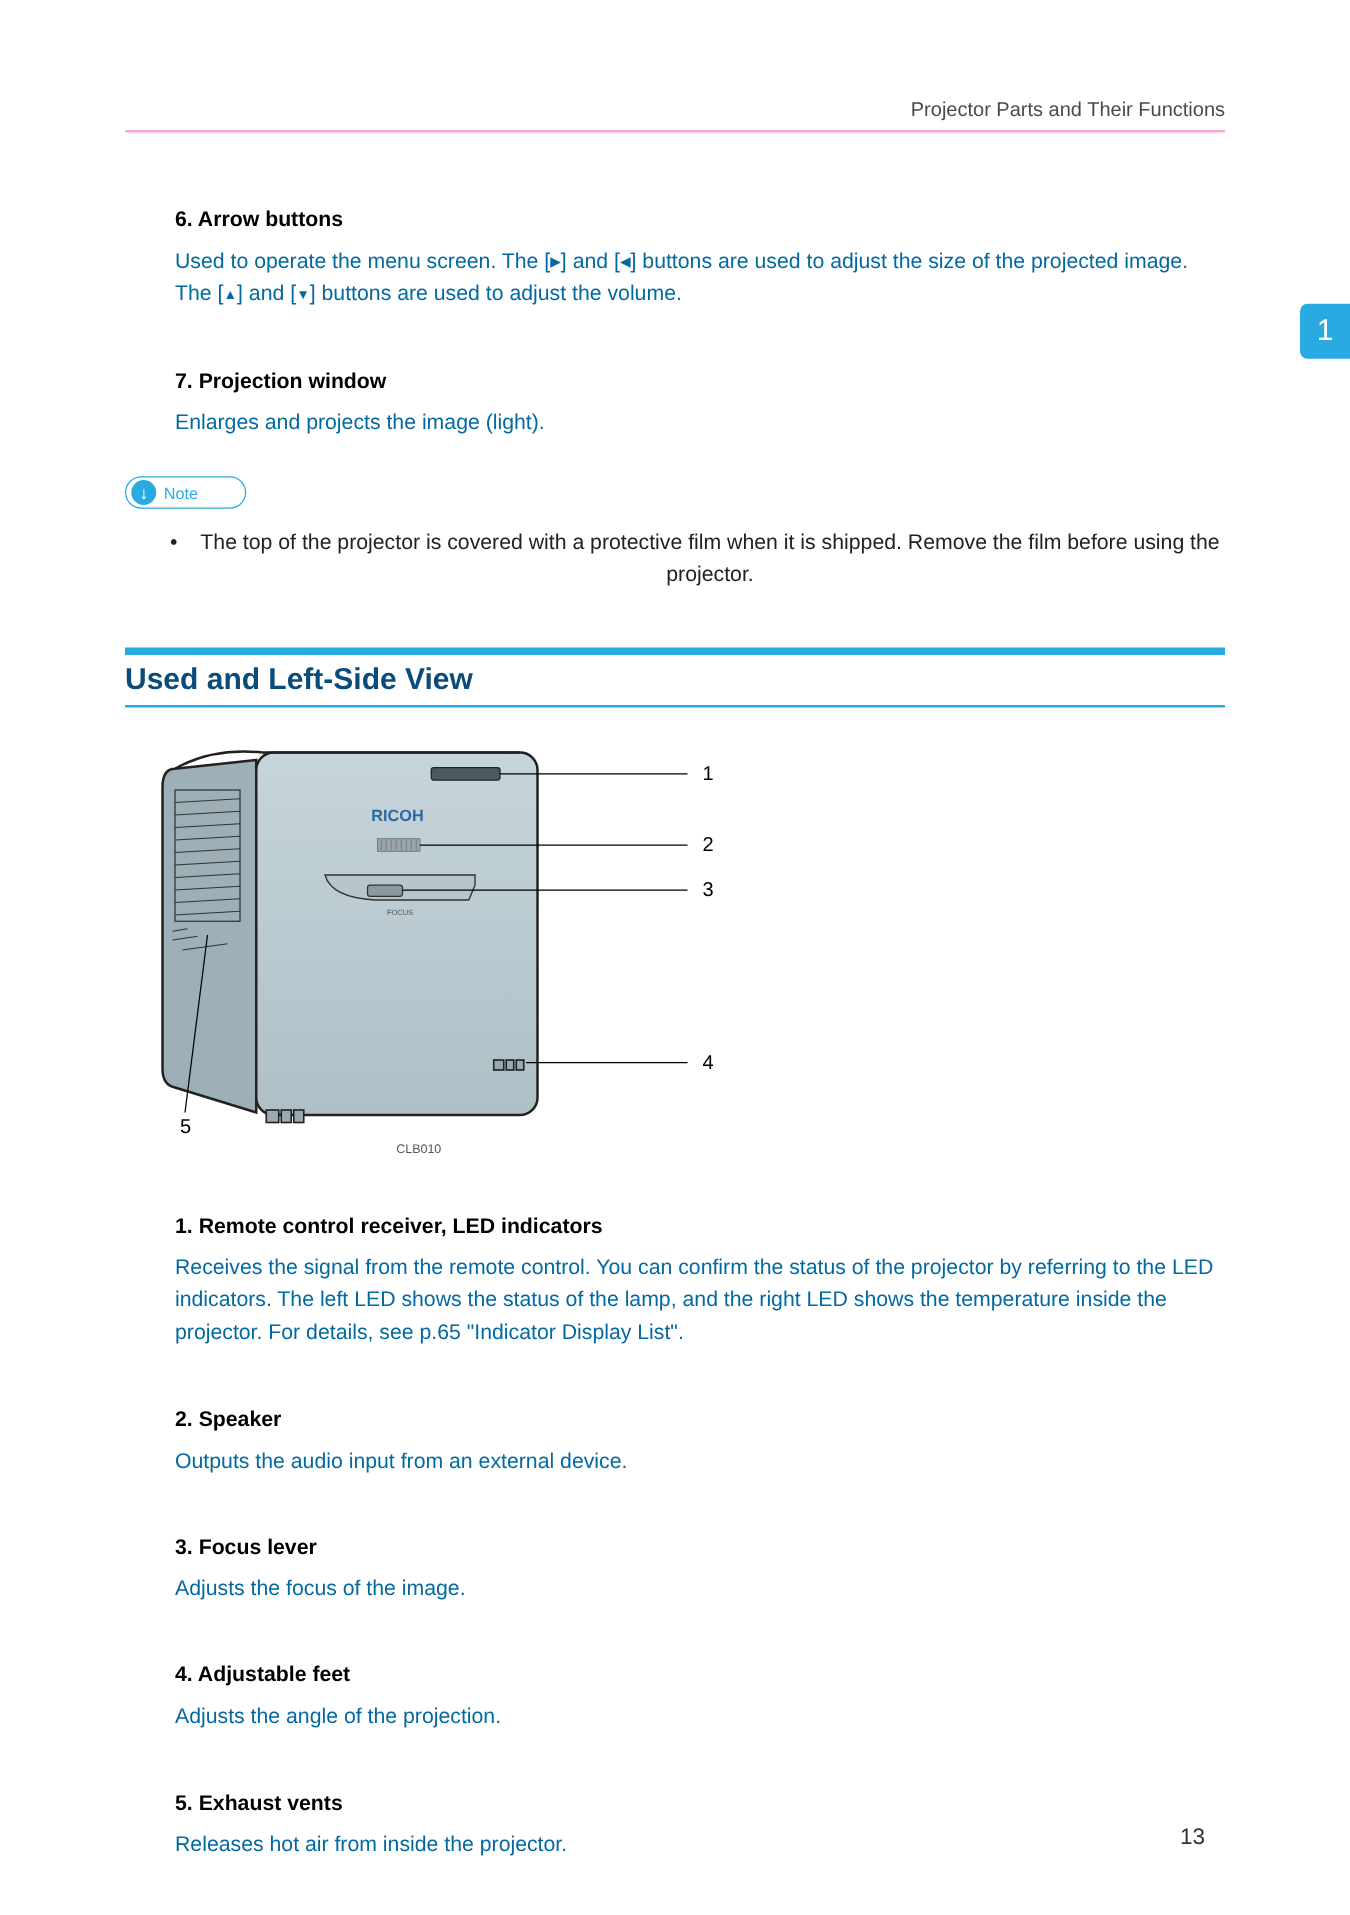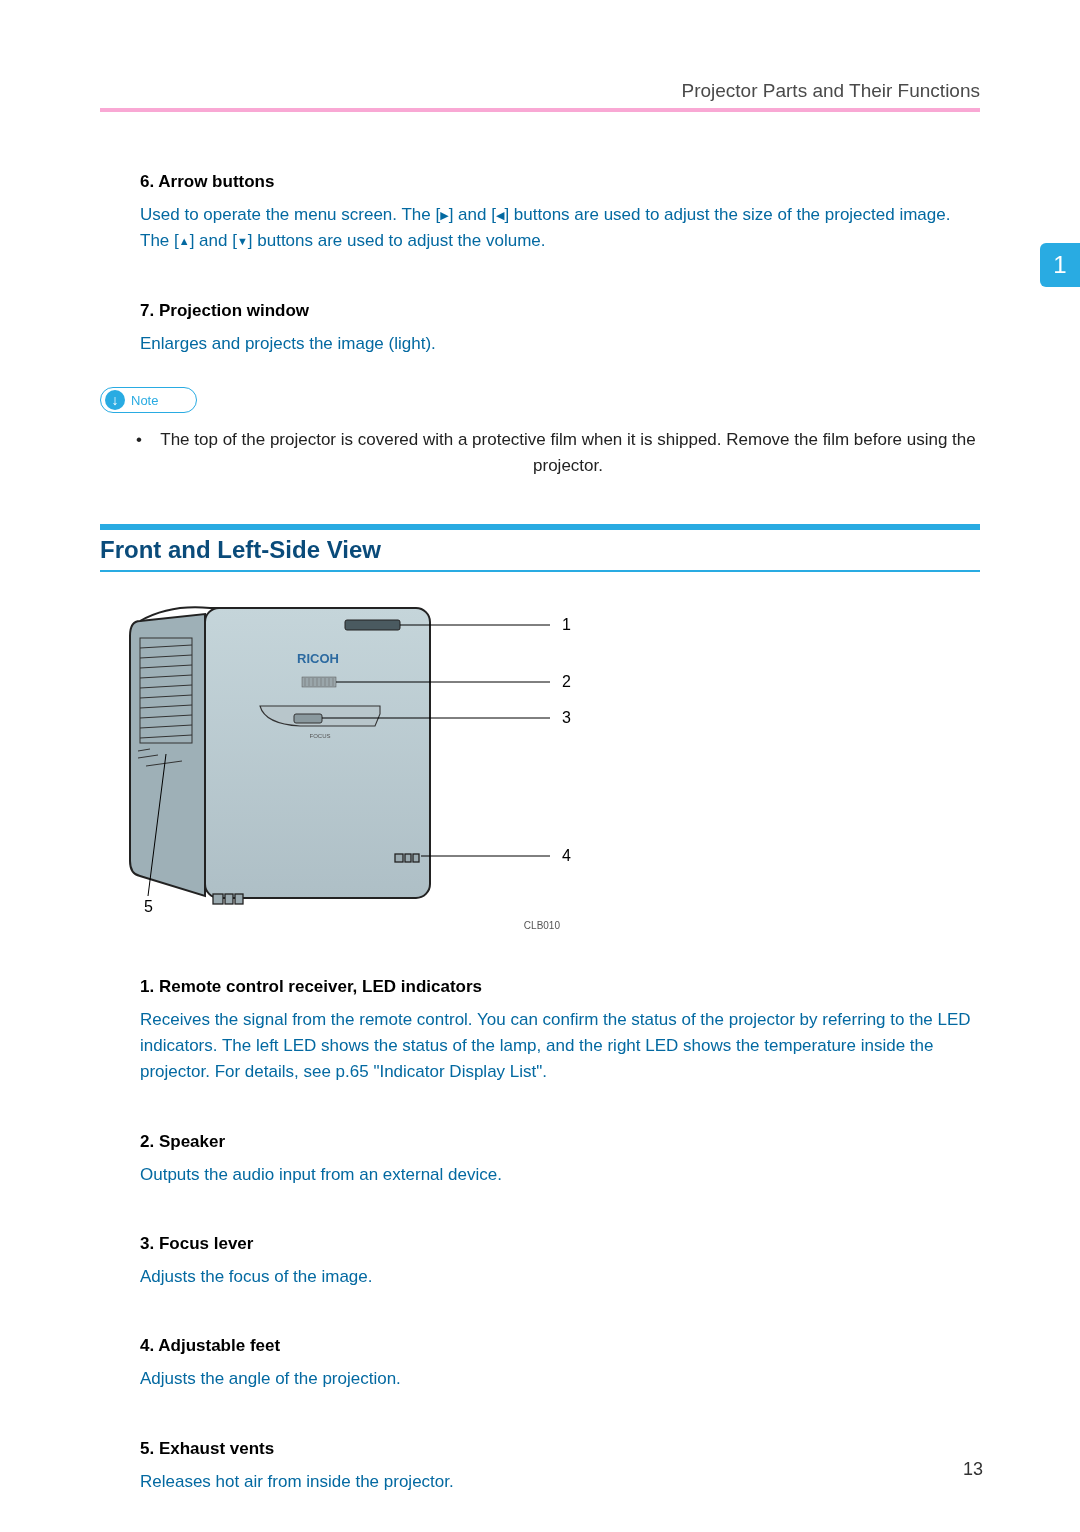--- a/index.html
+++ b/index.html
@@ -14,24 +14,24 @@
   }
   .page {
     position: absolute;
     left: 100px;
     right: 100px;
     top: 80px;
     bottom: 60px;
   }
   .header-line {
     text-align: right;
-    font-size: 19px;
+    font-size: 16px;
     color: #4a4a4a;
     padding-bottom: 6px;
-    border-bottom: 4px solid #f9a8d4;
+    border-bottom: 2px solid #f9a8d4;
   }
   .chapter-tab {
     position: absolute;
     top: 243px;
     right: 0;
     width: 40px;
     height: 44px;
     background: #29abe2;
     border-top-left-radius: 6px;
     border-bottom-left-radius: 6px;
@@ -78,24 +78,24 @@
     font-size: 24px;
     font-weight: bold;
     padding-bottom: 6px;
     border-bottom: 2px solid #29abe2;
   }
   .figure-area {
     margin-left: 10px;
     margin-bottom: 30px;
   }
   .figure-area svg { display: block; }
-  .fig-code { font-size: 10px; color: #555; text-align: right; width: 450px; margin-top: 4px; }
+  .fig-code { font-size: 10px; color: #555; text-align: center; width: 450px; margin-top: 4px; }
   .page-number {
     position: absolute;
-    right: 97px;
+    right: 116px;
     bottom: 52px;
     font-size: 18px;
     color: #333;
   }
 </style>
 </head>
 <body>
 
 <div class="chapter-tab">1</div>
 
@@ -128,21 +128,21 @@
     
     <div class="note-badge">
       <span class="circle">↓</span>
       <span class="text">Note</span>
     </div>
     <div class="bullet-item">The top of the projector is covered with a protective film when it is shipped. Remove the film before using the projector.</div>
 
     
     <div class="section-header">
       <div class="blue-bar"></div>
-      <h2>Front and Left-Side View</h2>
+      <h2>Used and Left-Side View</h2>
     </div>
 
     
     <div class="figure-area">
       <svg width="470" height="320" viewBox="0 0 470 320">
         <defs>
           <linearGradient id="bodyGrad" x1="0" y1="0" x2="0" y2="1">
             <stop offset="0%" stop-color="#c5d5da"></stop>
             <stop offset="100%" stop-color="#aebfc6"></stop>
           </linearGradient>

